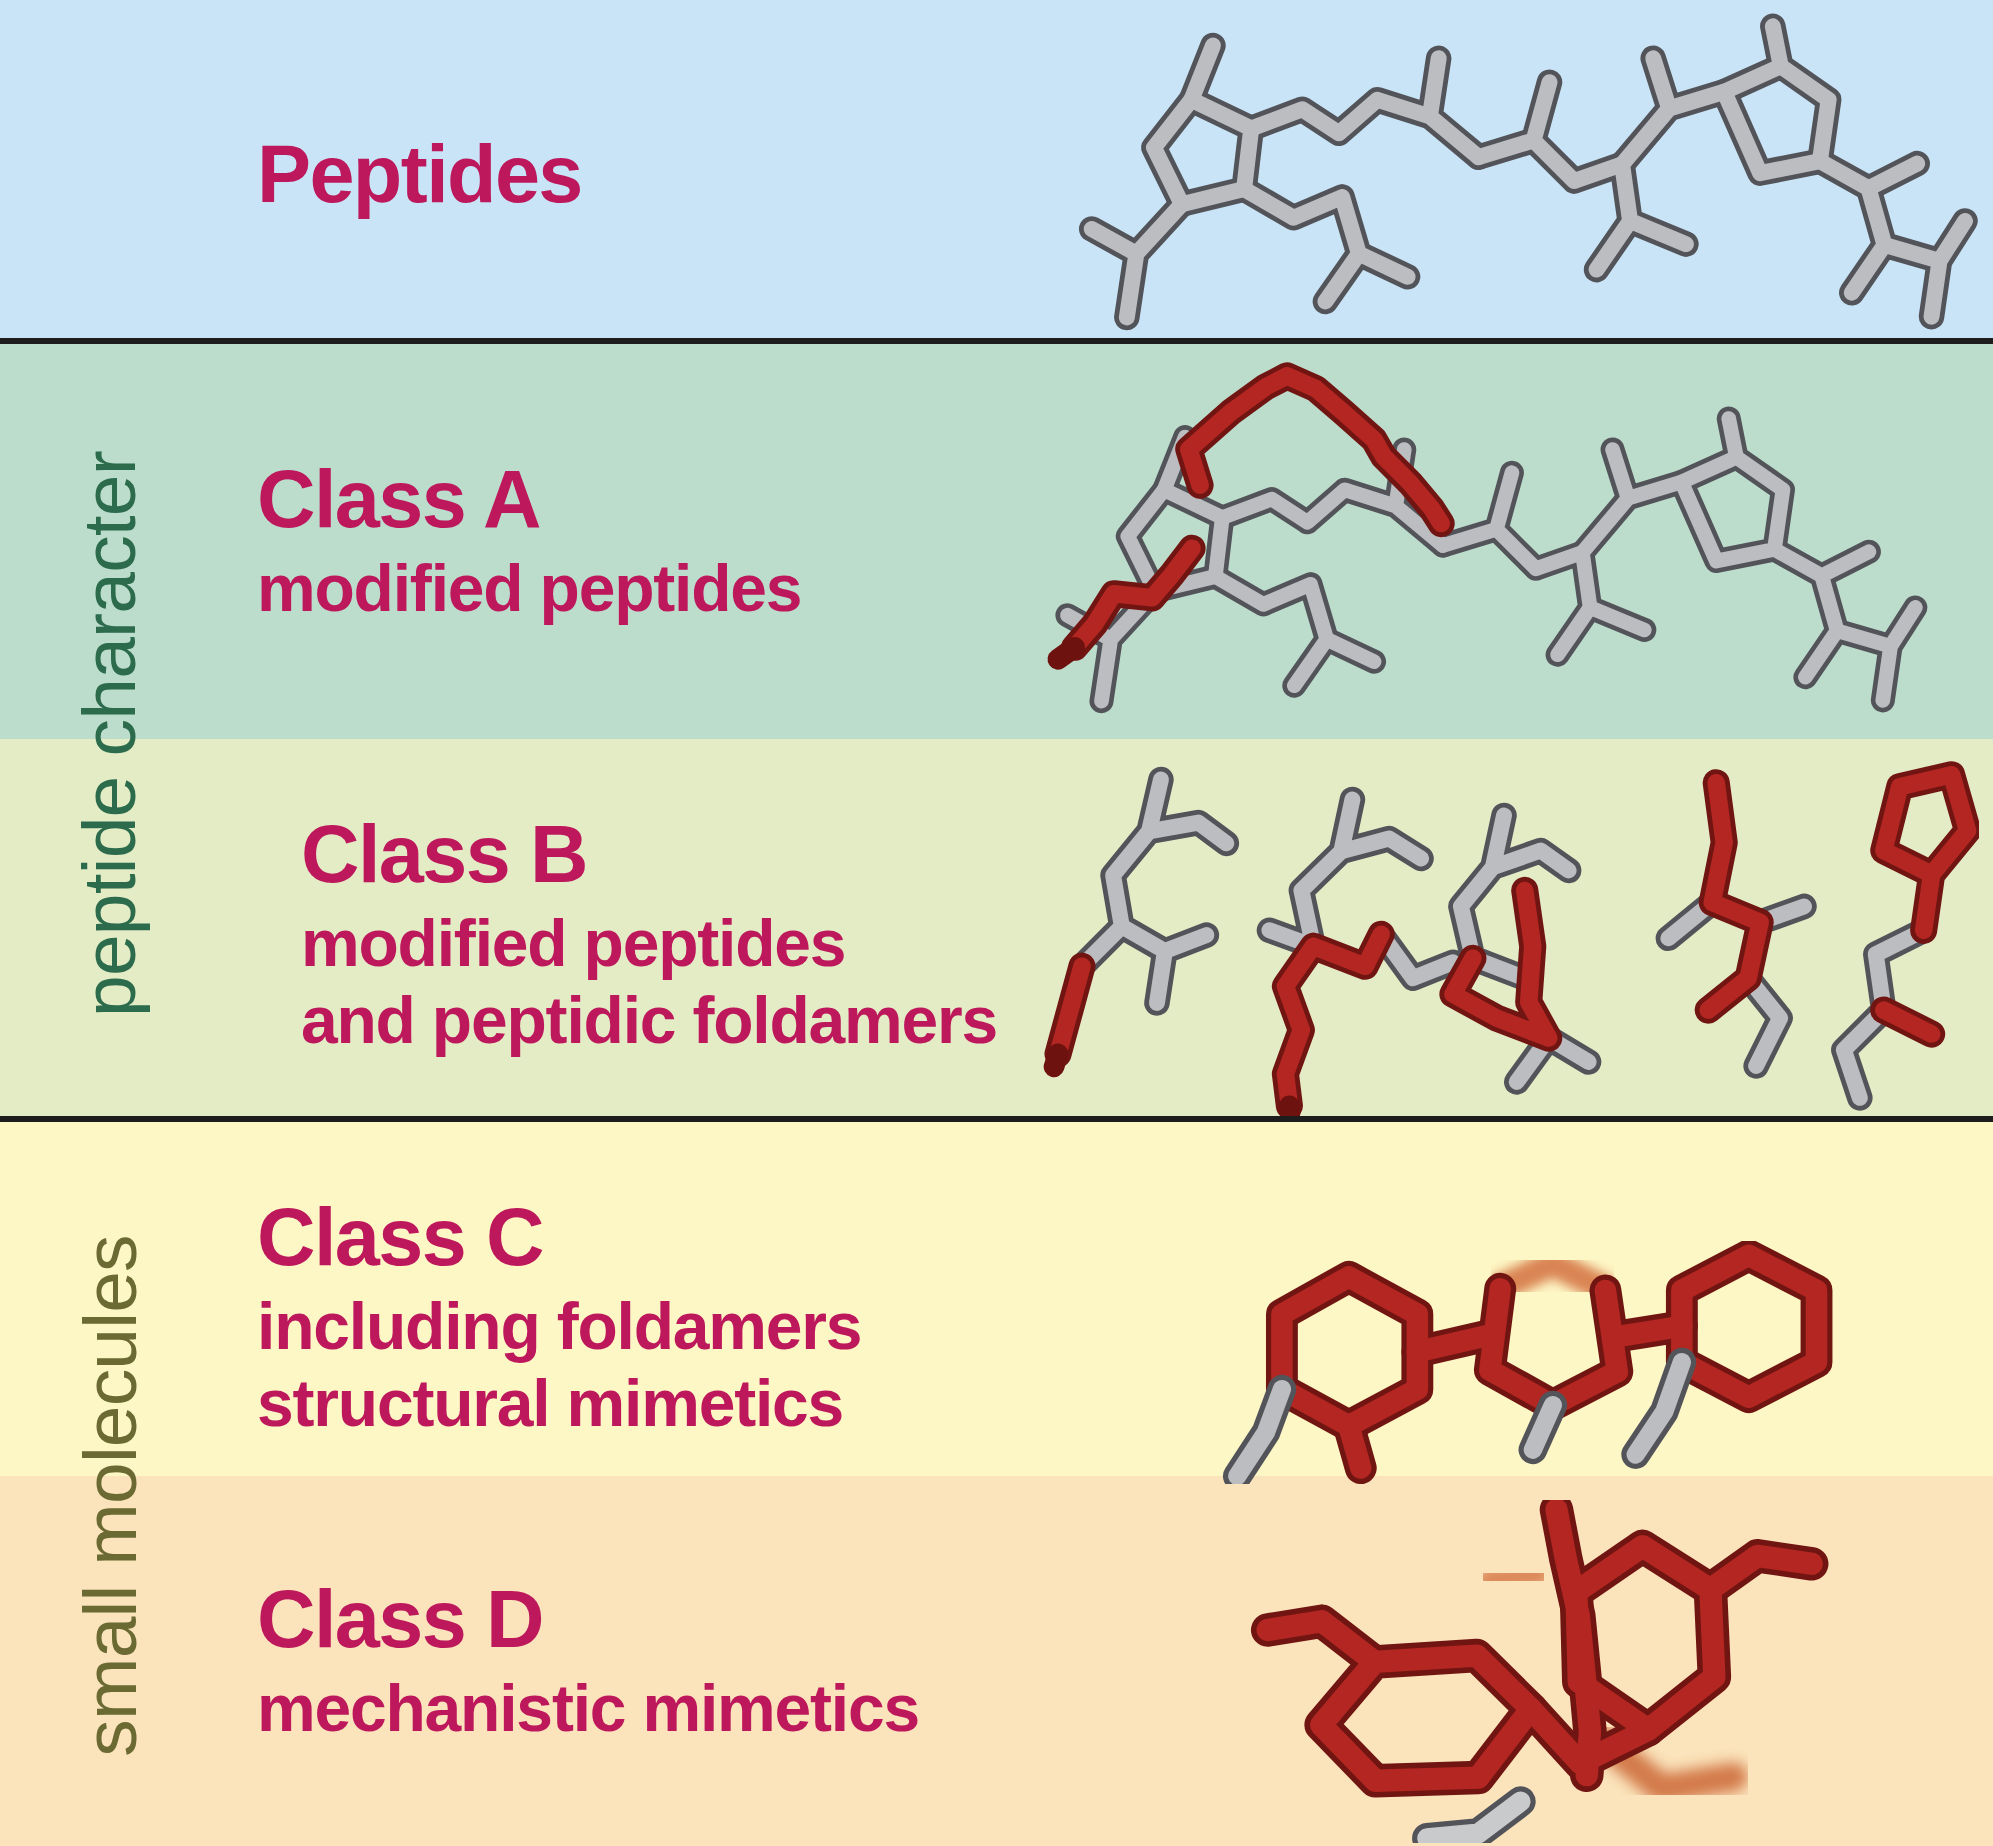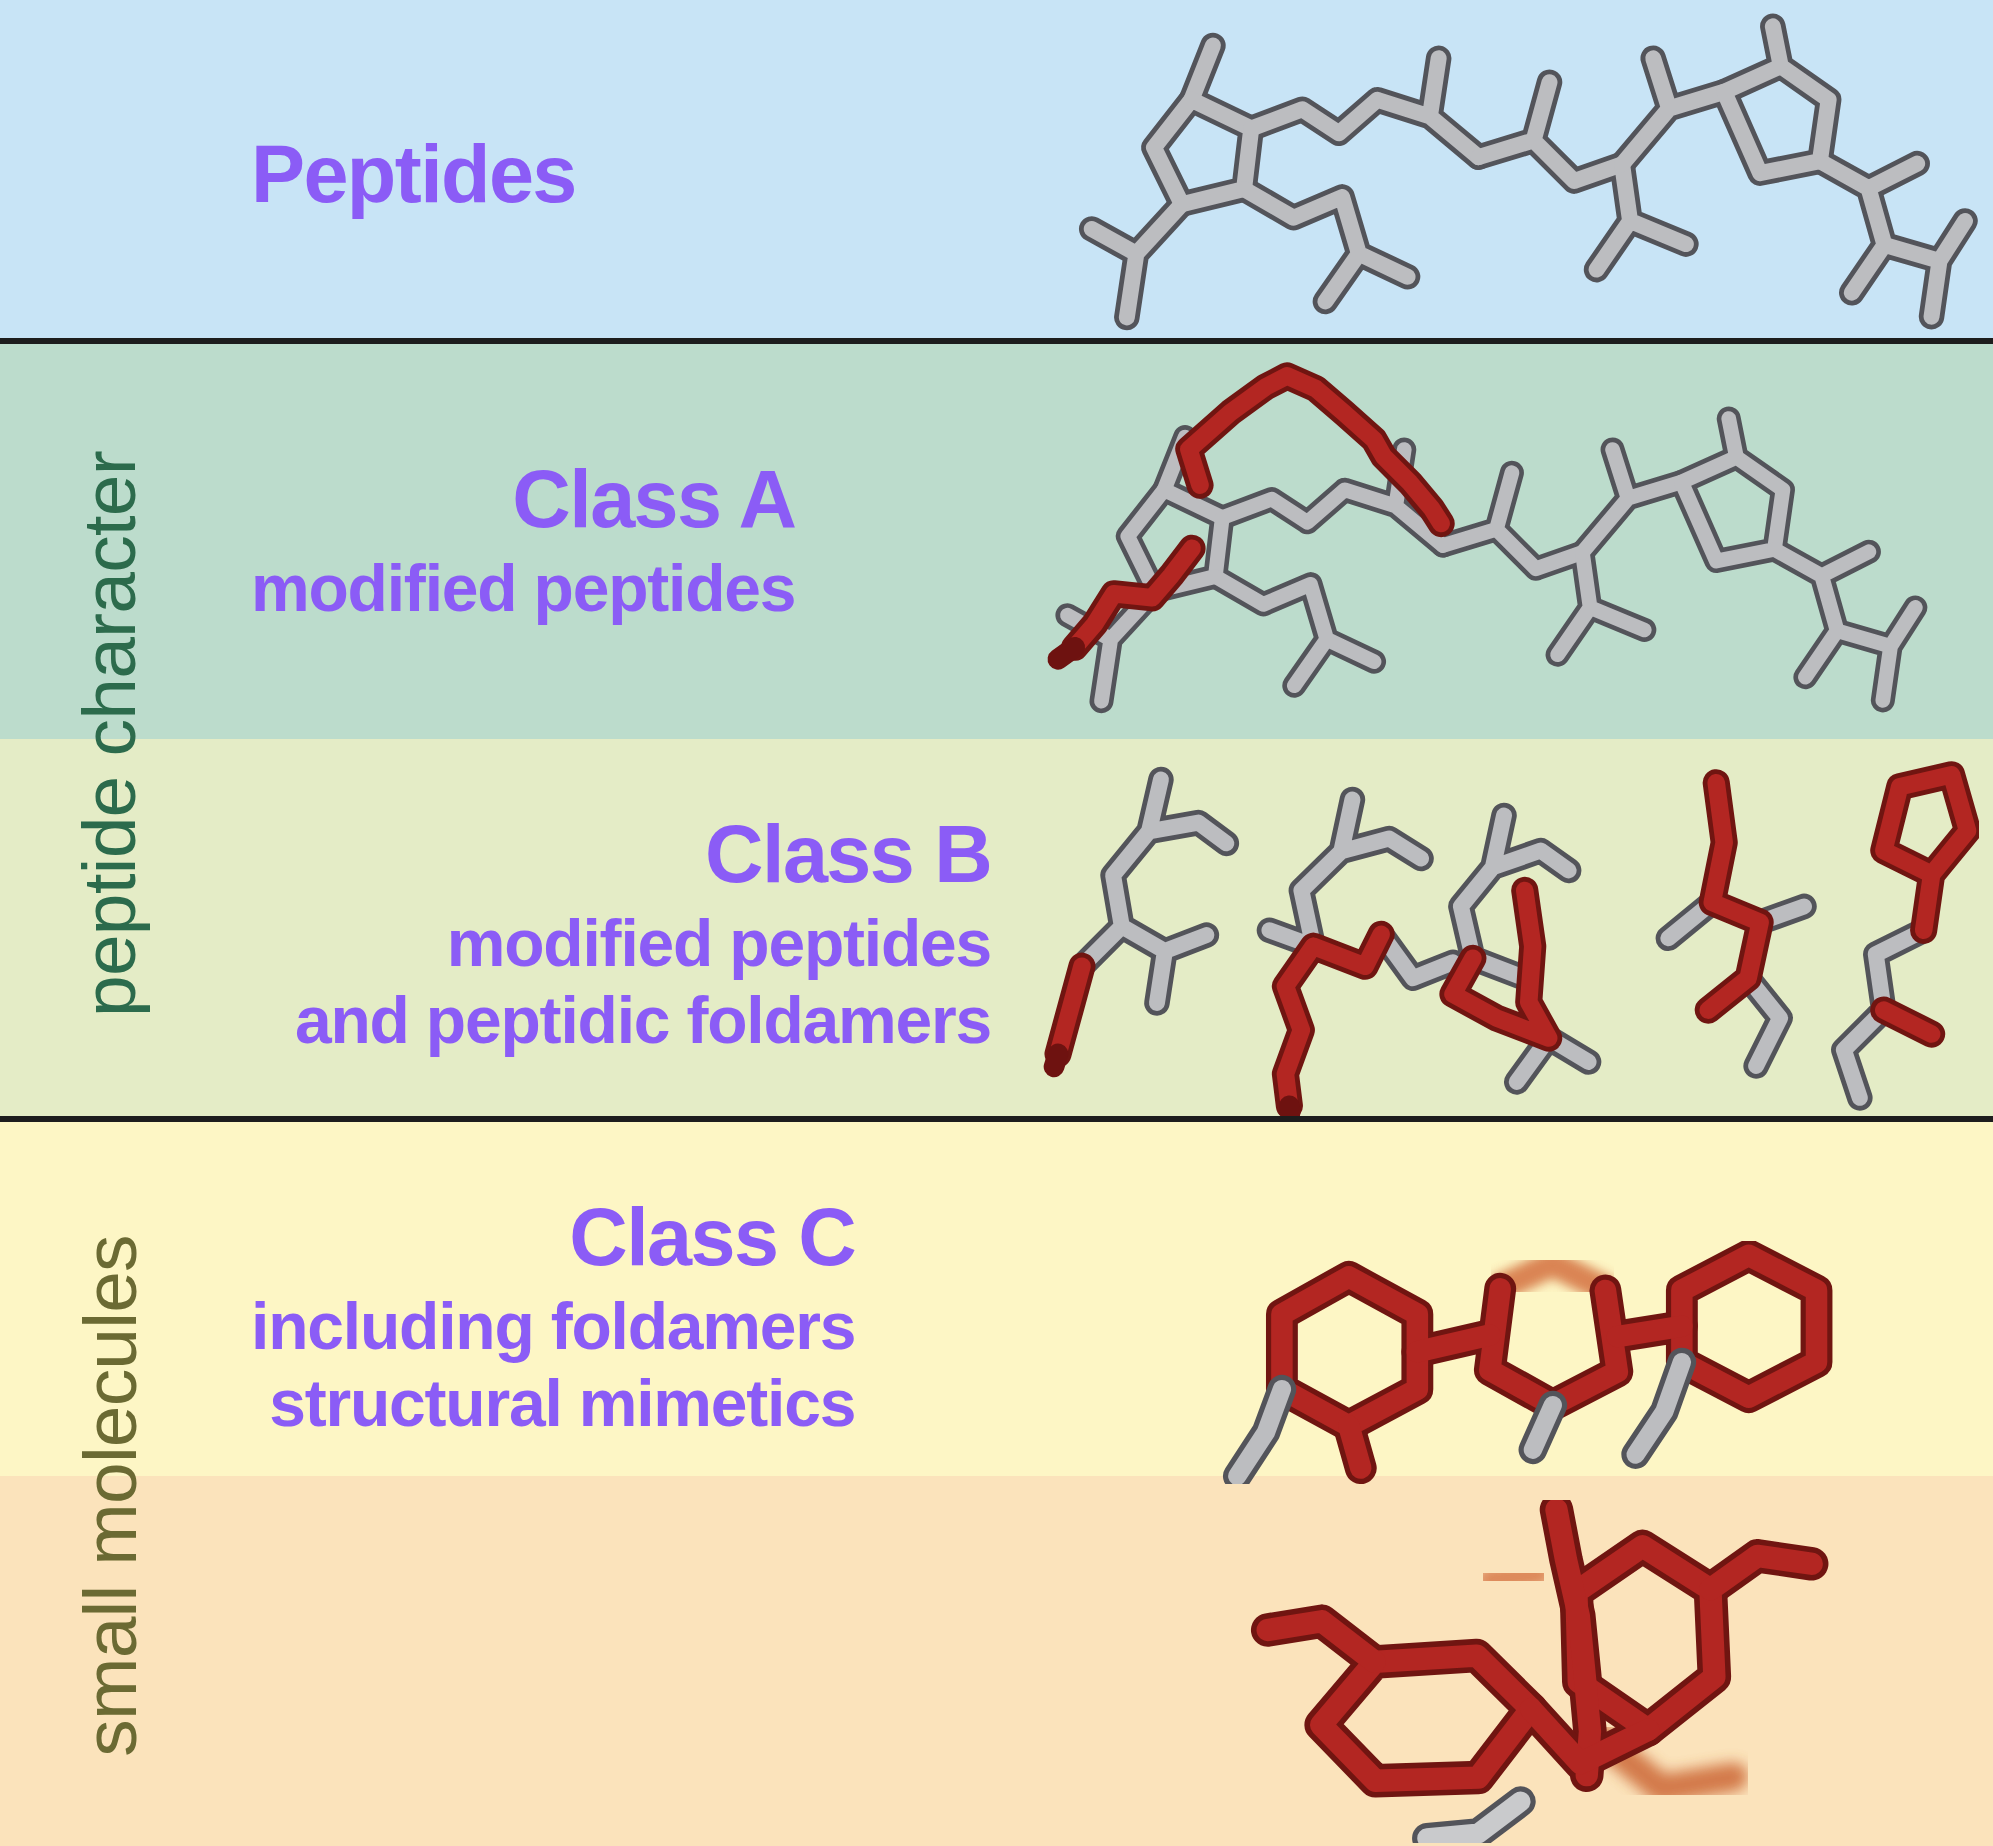--- a/index.html
+++ b/index.html
@@ -1,20 +1,20 @@
 <!DOCTYPE html>
 <html style="font-size:12.8px"><head>
 <meta charset="utf-8">
 <style>
   html,body{margin:0;padding:0;background:#ffffff;}
   .fig{position:relative;width:1994px;height:1847px;overflow:hidden;
        font-family:"Liberation Sans",sans-serif;background:#ffffff;}
   .band{position:absolute;left:0;width:1994px;z-index:0;}
   .sep{position:absolute;left:0;width:1994px;height:6.4px;z-index:4;}
-  .btext{position:absolute;left:251px;z-index:3;color:#8b5cf6;text-align:right;}
+  .btext{position:absolute;left:257px;z-index:3;color:#be185d;}
   .bh{font-size:81px;font-weight:bold;letter-spacing:-1.6px;line-height:81px;margin:0 0 9.6px 0;}
   .bs{font-size:66px;font-weight:bold;letter-spacing:-1.2px;line-height:77px;margin:0;}
   .vlabel{position:absolute;z-index:3;white-space:nowrap;font-size:75px;letter-spacing:-0.8px;
           transform:translate(-50%,-50%) rotate(-90deg);}
   .mol{position:absolute;z-index:2;}
 </style>
 </head>
 <body>
 
 <div class="fig">
@@ -42,20 +42,24 @@
     <div class="bs">modified peptides</div>
     <div class="bs">and peptidic foldamers</div>
   </div>
 
   <div class="btext" style="top:1197px;">
     <div class="bh">Class C</div>
     <div class="bs">including foldamers</div>
     <div class="bs">structural mimetics</div>
   </div>
 
+  <div class="btext" style="top:1579px;">
+    <div class="bh">Class D</div>
+    <div class="bs">mechanistic mimetics</div>
+  </div>
 
   <div class="vlabel" style="left: 109px; top: 734px; color: rgb(44, 107, 76);">peptide character</div>
   <div class="vlabel" style="left: 110px; top: 1496px; color: rgb(107, 106, 51);">small molecules</div>
 
   <svg class="mol" style="left:1061px;top:12px;" width="926" height="323" viewBox="0 0 1160 405" xmlns="http://www.w3.org/2000/svg">
     <defs>
       <g id="pepG">
         <path d="M190,42 L163,110"></path>
         <path d="M163,110 L238,146 L229,222 L151,241 L116,170 Z"></path>
         <path d="M151,241 L94,303 M94,303 L38,272 M94,303 L82,383"></path>

